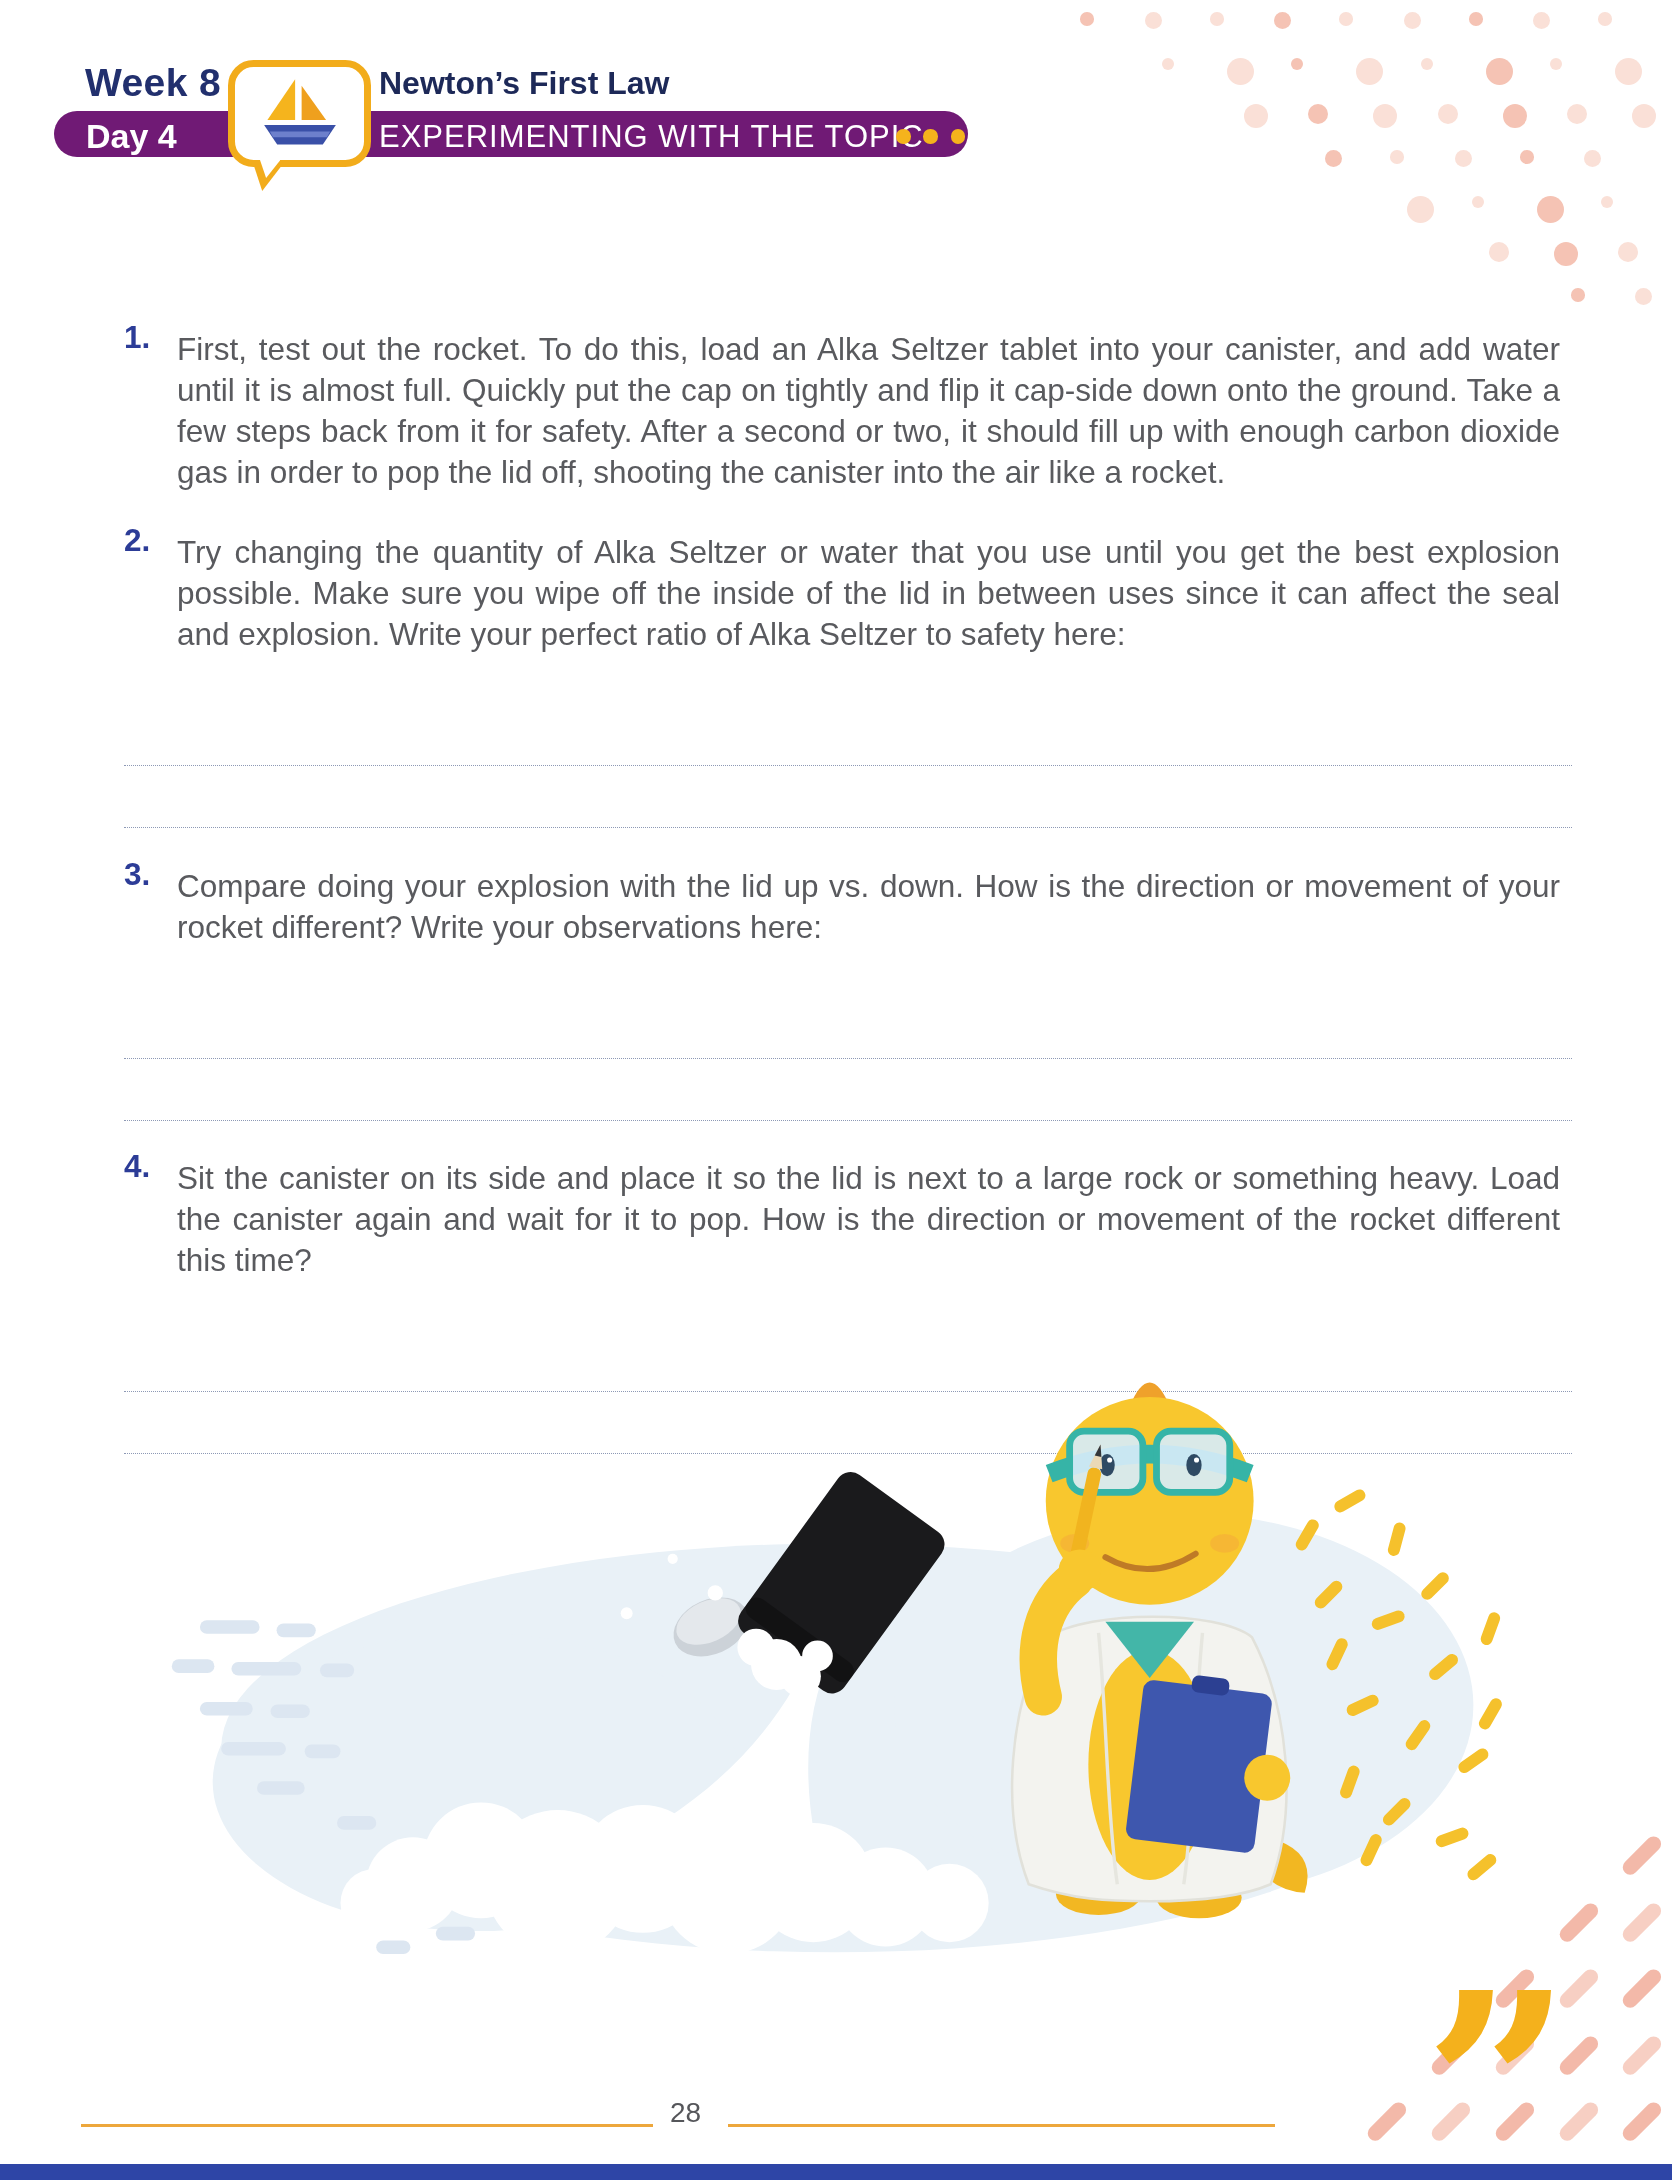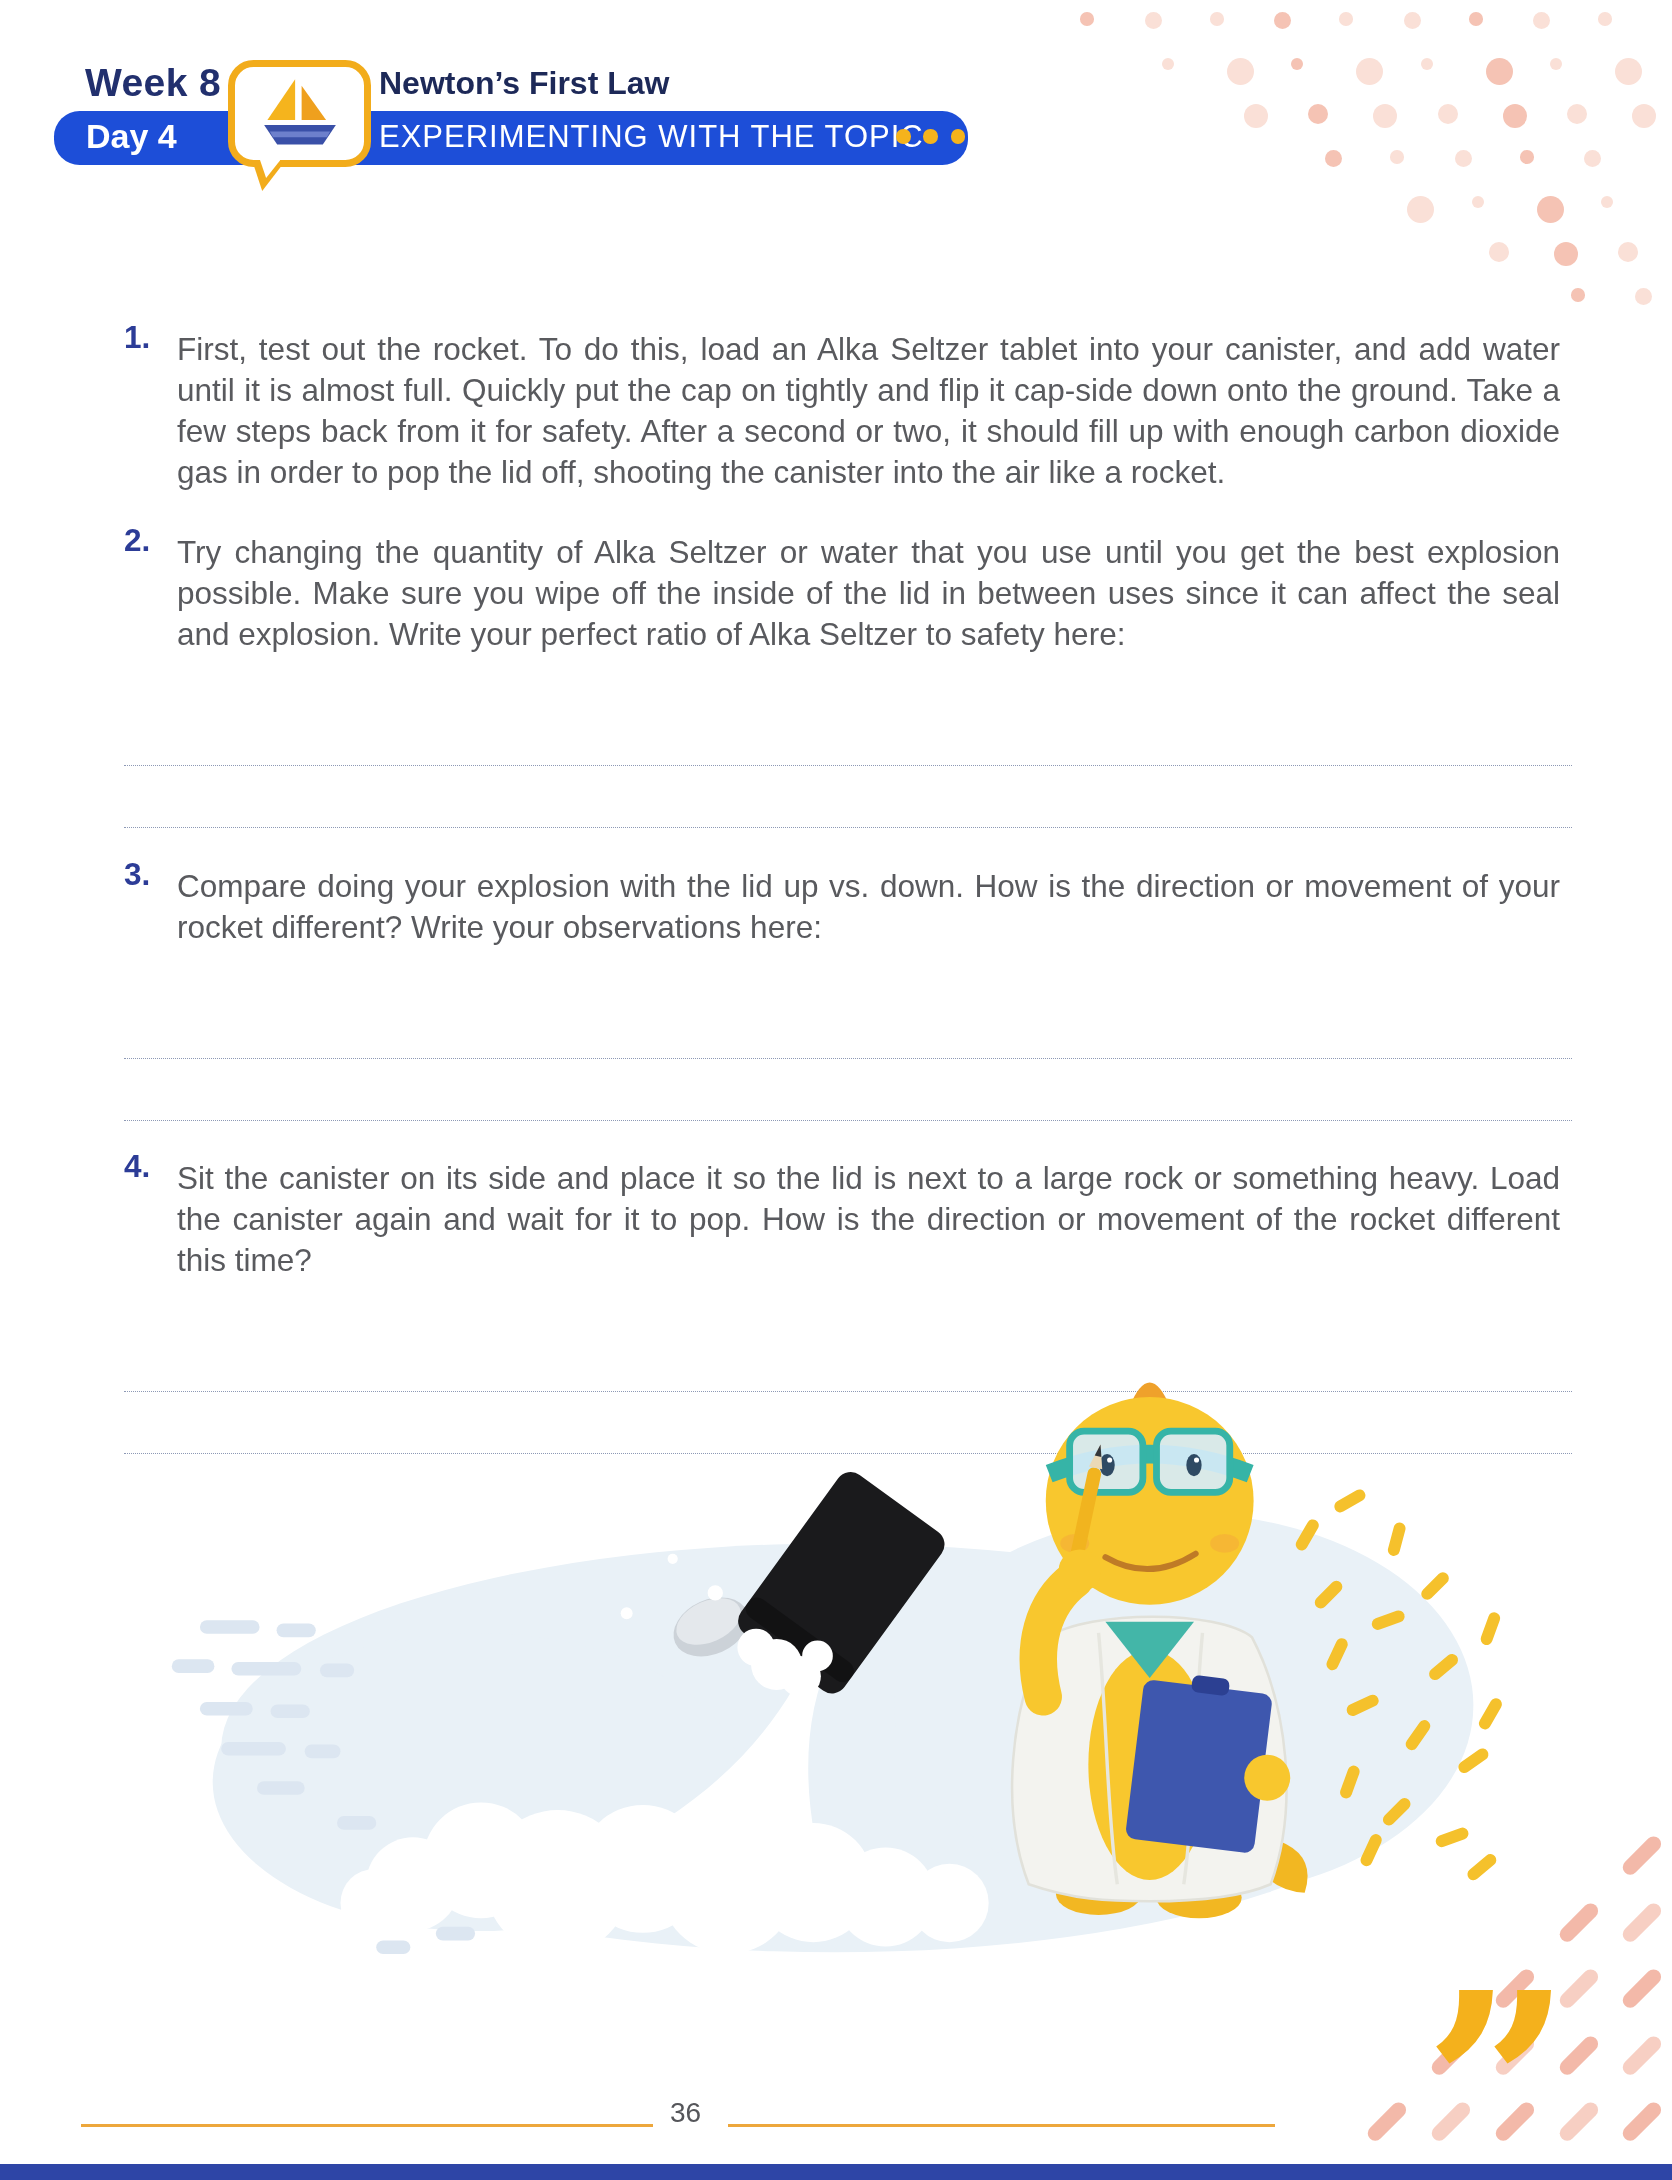--- a/index.html
+++ b/index.html
@@ -6,21 +6,21 @@
   .page{position:relative;width:1672px;height:2181px;background:#ffffff;overflow:hidden;
         font-family:"Liberation Sans",sans-serif;}
 
   
   .decor{position:absolute;inset:0;pointer-events:none;}
   .dot{position:absolute;border-radius:50%;}
   .pink-dash{position:absolute;width:48px;height:15.3px;border-radius:8.5px;transform:rotate(-45deg);}
 
   
   .week-label{position:absolute;left:85px;top:61px;font-size:39px;font-weight:800;color:#22306e;letter-spacing:0.4px;}
-  .day-banner{position:absolute;left:54px;top:111px;width:914px;height:54px;background:#1d4ed8;border-radius:25.6px;z-index:2;}
+  .day-banner{position:absolute;left:54px;top:111px;width:914px;height:46px;background:#701a75;border-radius:25.6px;z-index:2;}
   .day-label{position:absolute;left:32px;top:0;height:50px;line-height:50px;font-size:34px;font-weight:700;color:#fff;}
   .banner-subtitle{position:absolute;left:325px;top:0;height:50px;line-height:52px;font-size:31px;font-weight:400;color:#fff;letter-spacing:1px;}
   .banner-dots{position:absolute;left:842px;top:18px;display:flex;gap:12.8px;}
   .banner-dots span{width:14.5px;height:14.5px;border-radius:50%;background:#f5b31c;}
   .lesson-title{position:absolute;left:379px;top:65px;font-size:32px;font-weight:800;color:#1d2958;}
 
   .badge{position:absolute;left:228px;top:60px;width:143px;height:107px;background:#fff;border:7.7px solid #f2ac1b;
          border-radius:25.6px;box-sizing:border-box;z-index:4;display:flex;align-items:center;justify-content:center;}
   .badge-tail{position:absolute;left:252px;top:160px;width:34px;height:31px;background:#f2ac1b;
               clip-path:polygon(0 0,100% 0,30% 100%);z-index:3;}
@@ -289,19 +289,19 @@
       <g transform="rotate(12 1134 210)">
         <rect x="1126" y="150" width="16" height="115" rx="7" fill="#f1b41f"></rect>
         <polygon points="1126,150 1142,150 1134,122" fill="#ead9b8"></polygon>
         <polygon points="1130,136 1138,136 1134,122" fill="#33373c"></polygon>
       </g>
       <circle cx="1128" cy="272" r="25" fill="#f8c72e"></circle>
     </g>
   </svg>
 
   <div class="footer-rule left"></div>
-  <div class="page-number">36</div>
+  <div class="page-number">28</div>
   <div class="footer-rule right"></div>
   <div class="quote-mark">”</div>
   <div class="bottom-bar"></div>
 
 </div>
 
 
 </body></html>

